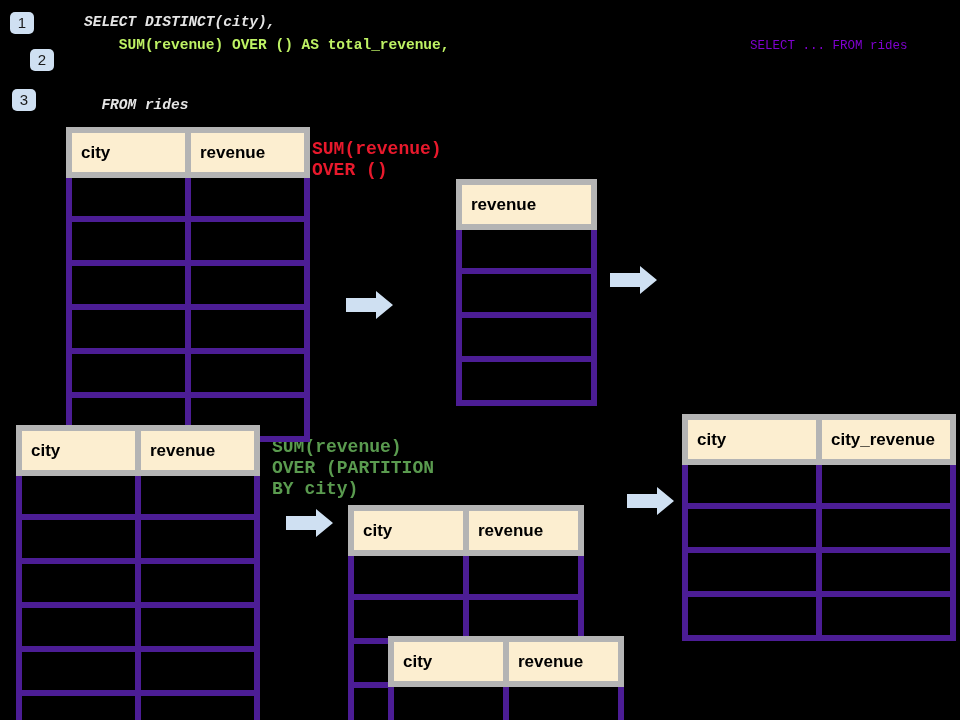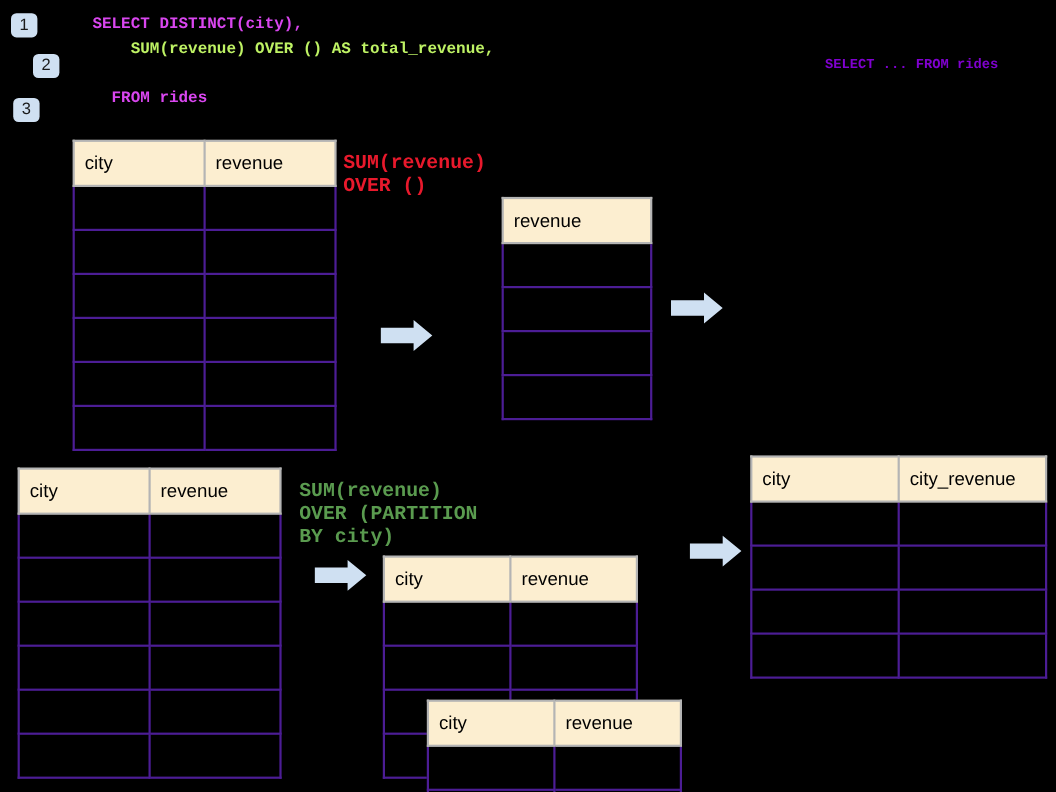--- a/index.html
+++ b/index.html
@@ -33,34 +33,33 @@
   
   .sql {
     position: absolute;
     font-family: "Liberation Mono", monospace;
     font-weight: bold;
     font-size: 14.5px;
     line-height: 21.5px;
     white-space: pre;
     letter-spacing: 0px;
   }
-  .sql-purple { color: #d946ef; }
+  .sql-purple { color: #e5e5e5; font-style: italic; }
   .sql-red    { color: #bef264; }
   .sql-green  { color: #5a9b4f; }
 
   .sql-note {
     position: absolute;
     font-family: "Liberation Mono", monospace;
-    font-weight: bold;
+    font-weight: normal;
     font-size: 12.5px;
     line-height: 19px;
     color: #8000d0;
     white-space: pre-wrap;
     width: 160px;
-    margin-top: 13px;
   }
 
   
   .anno {
     position: absolute;
     font-family: "Liberation Mono", monospace;
     font-weight: bold;
     font-size: 18px;
     line-height: 21px;
     white-space: pre-wrap;
@@ -69,24 +68,25 @@
   .anno-green { color: #5a9b4f; }
 
   
   .tbl {
     position: absolute;
     border-collapse: collapse;
     table-layout: fixed;
     background: #000000;
   }
   .tbl td {
-    border: 2px solid #4c1d95;
+    border: 6px solid #4c1d95;
     background: #000000;
     padding: 0;
     height: 38px;
+    font-weight: bold;
   }
   .tbl td.hdr {
     background: #fceed0;
     color: #000000;
     font-family: "Liberation Sans", sans-serif;
     font-size: 17px;
     text-align: left;
     padding: 0 0 0 9px;
     height: 39px;
     border-color: #b4b4b4;
@@ -101,21 +101,21 @@
 <body>
 
 <div id="canvas">
 
   <div class="badge" style="left:10px; top:12px;">1</div>
   <div class="badge" style="left:30px; top:49px;">2</div>
   <div class="badge" style="left:12px; top:89px;">3</div>
 
   <div class="sql sql-purple" style="left:84px; top:12px;">SELECT DISTINCT(city),</div>
   <div class="sql sql-red" style="left:84px; top:35px;">    SUM(revenue) OVER () AS total_revenue,</div>
-  <div class="sql sql-purple" style="left:84px; top:80px;">  FROM rides</div>
+  <div class="sql sql-purple" style="left:84px; top:95px;">  FROM rides</div>
 
   <div class="sql-note" style="left:750px; top:37px;">SELECT ... FROM rides</div>
 
   <div class="anno anno-red" style="left:312px; top:139px;">SUM(revenue)
 OVER ()</div>
   <div class="anno anno-green" style="left:272px; top:437px;">SUM(revenue)
 OVER (PARTITION
 BY city)</div>
 
   <table class="tbl" style="left:66px; top:127px; width:238px;">

